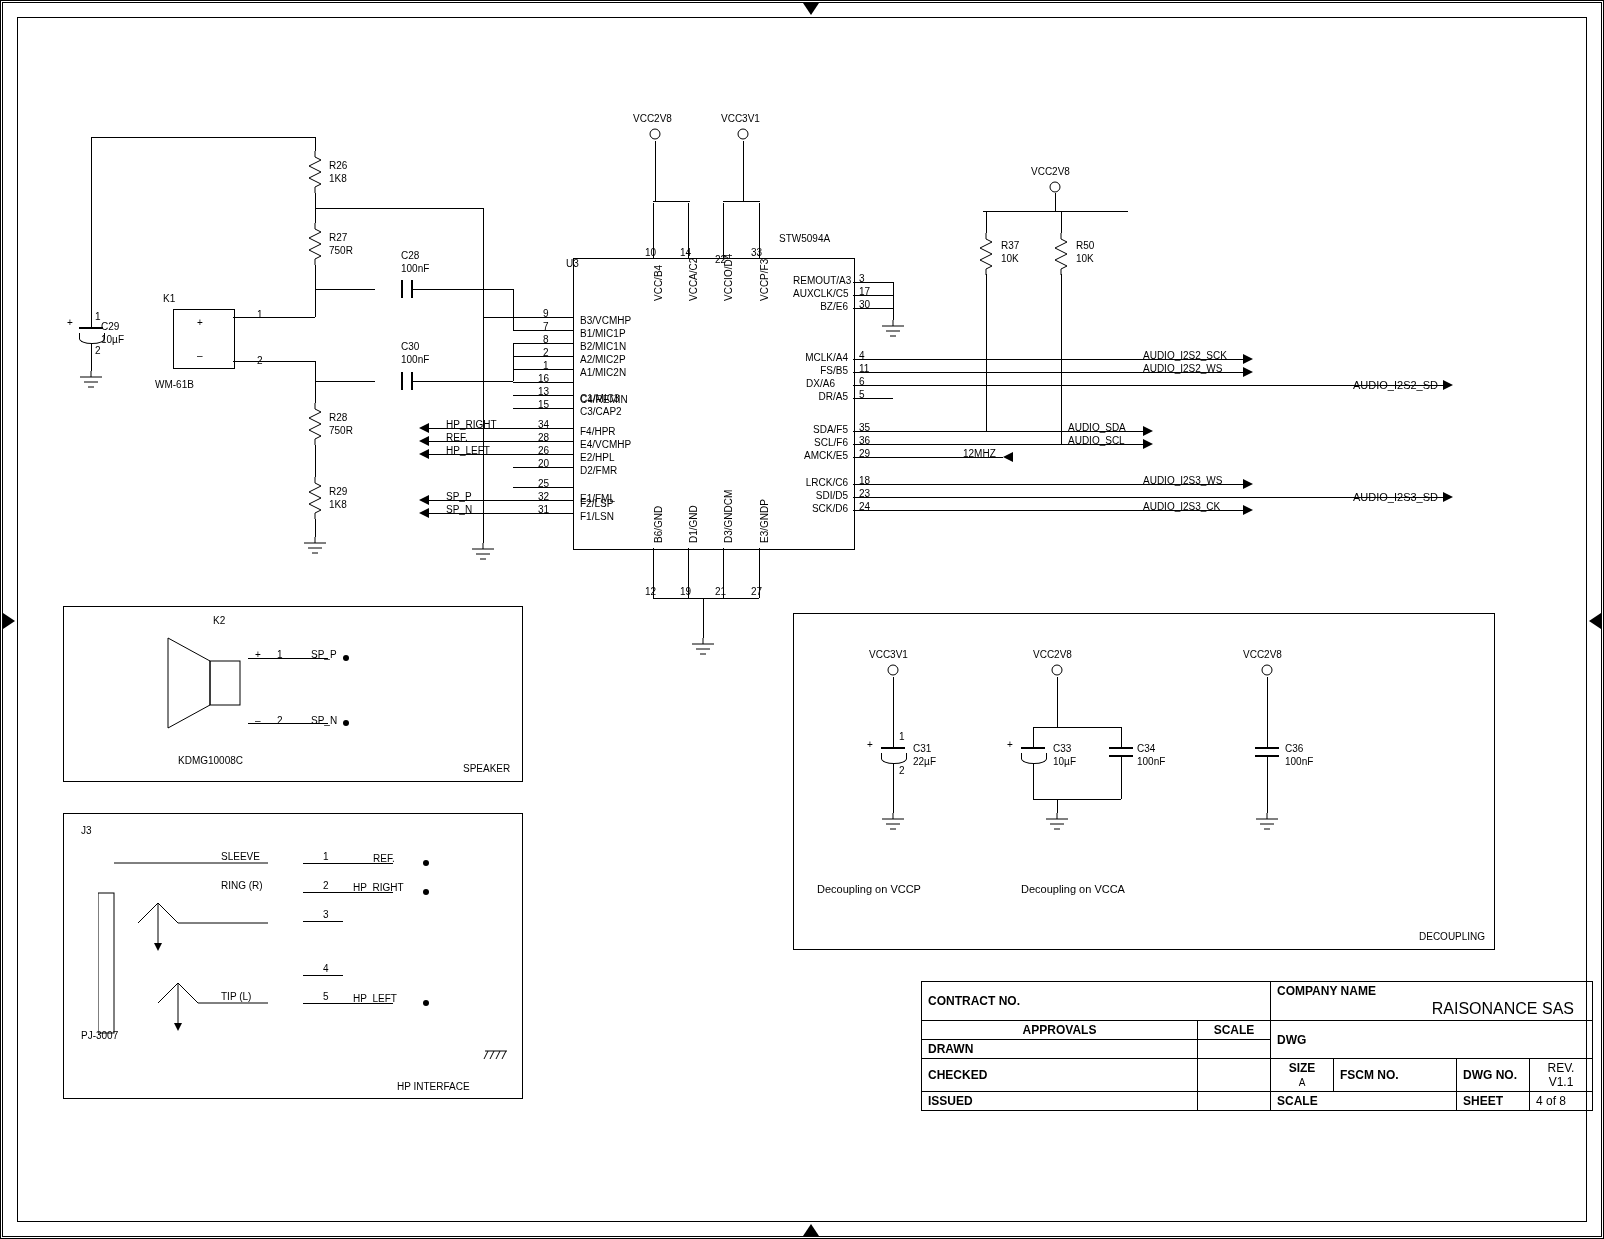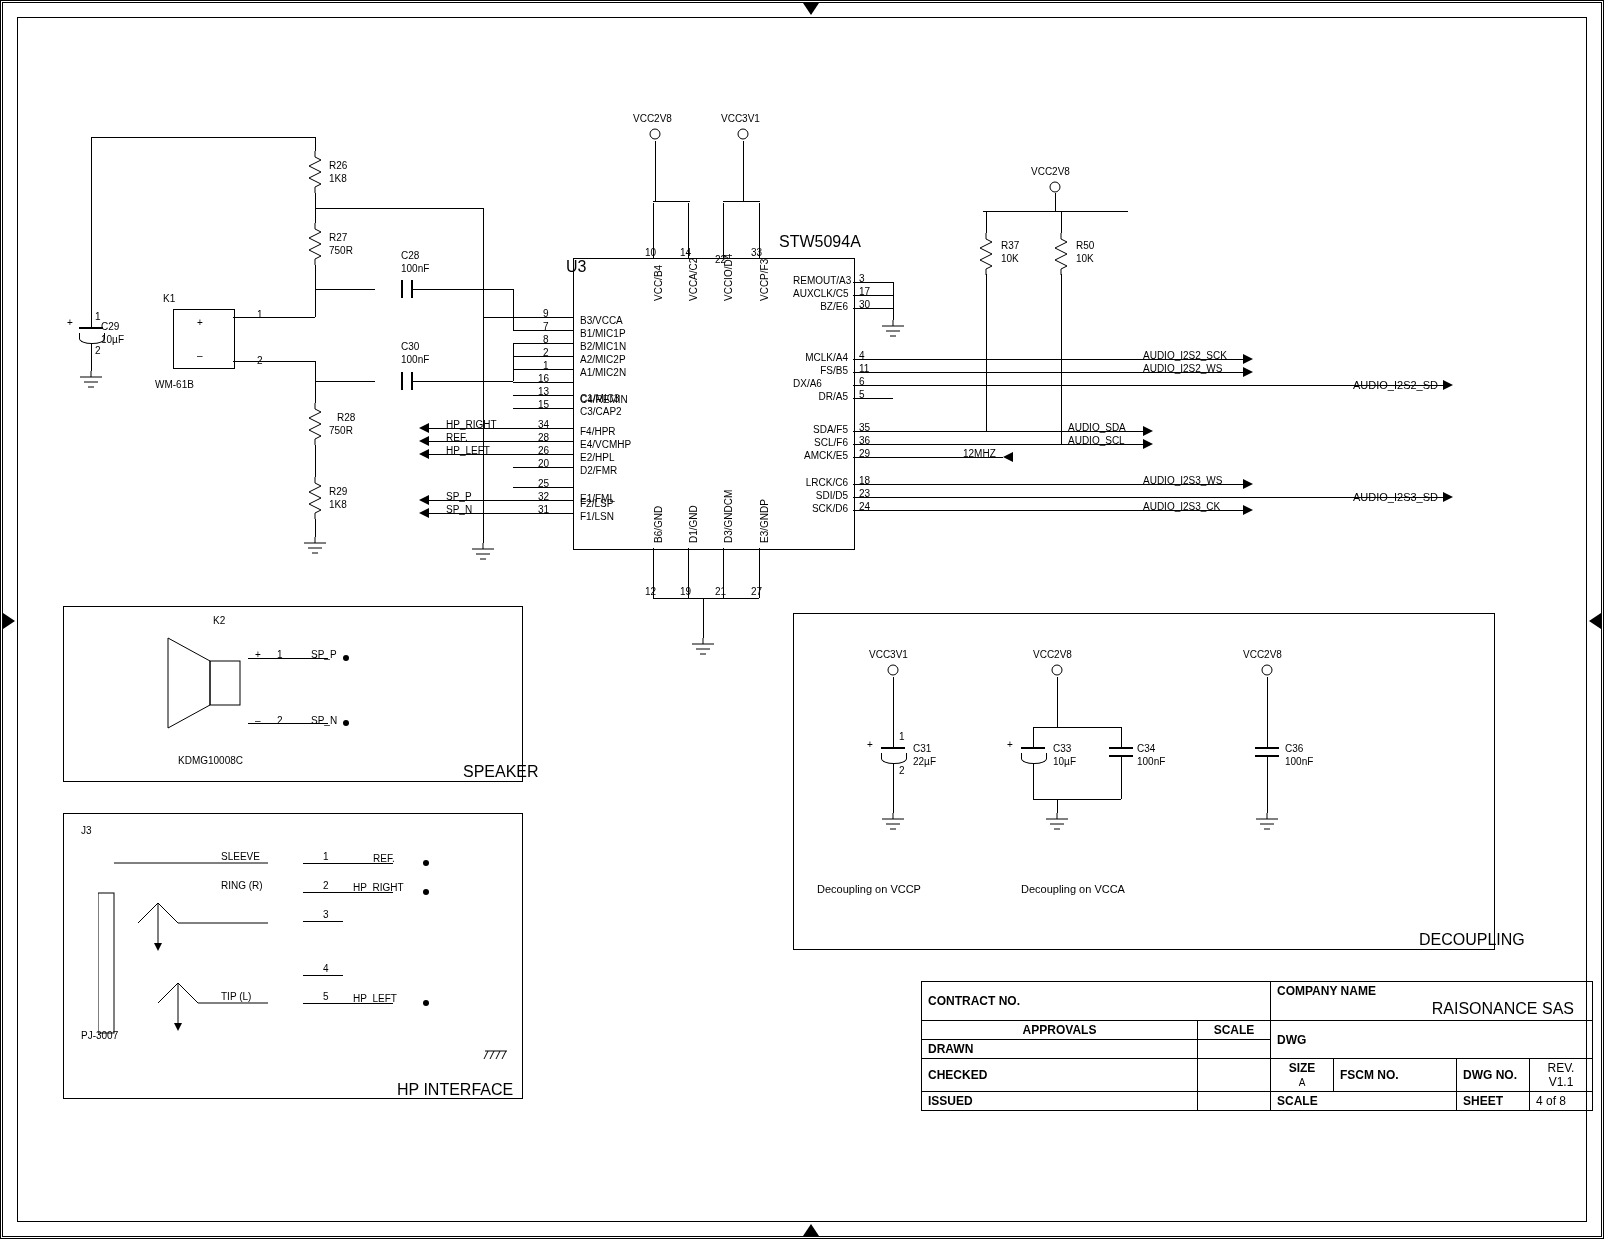--- a/index.html
+++ b/index.html
@@ -1,21 +1,21 @@
 <!DOCTYPE html>
 <html><head>
 <meta charset="utf-8">
 <style>
   html,body{margin:0;padding:0;background:#fff;font-family:Arial,Helvetica,sans-serif;font-size:11px;color:#000}
   .sheet{position:relative;width:1604px;height:1239px;border:3px double #000;box-sizing:border-box}
   .inner{position:absolute;inset:14px;border:1.5px solid #000}
   .lbl{position:absolute;white-space:nowrap}
   .tiny{font-size:10px}
   .sm{font-size:11px}
-  .md{font-size:16px}
+  .md{font-size:10px}
   .rot{transform:rotate(-90deg);transform-origin:left top}
   .box{position:absolute;border:1.5px solid #000}
   table.tb{position:absolute;border-collapse:collapse;font-size:12px}
   table.tb td{border:1.5px solid #000;padding:2px 6px}
   .res{position:absolute;width:16px;height:42px}
   .res svg{width:100%;height:100%}
   .gnd{position:absolute;width:26px;height:20px}
   .gnd svg{width:100%;height:100%}
   .pwr{position:absolute;width:14px;height:14px}
   .pwr svg{width:100%;height:100%}
@@ -38,21 +38,21 @@
   <div class="edgearrow" style="left:800px;top:0;border-left:8px solid transparent;border-right:8px solid transparent;border-top:12px solid #000"></div>
   <div class="edgearrow" style="left:800px;bottom:0;border-left:8px solid transparent;border-right:8px solid transparent;border-bottom:12px solid #000"></div>
   <div class="edgearrow" style="left:0;top:610px;border-top:8px solid transparent;border-bottom:8px solid transparent;border-left:12px solid #000"></div>
   <div class="edgearrow" style="right:0;top:610px;border-top:8px solid transparent;border-bottom:8px solid transparent;border-right:12px solid #000"></div>
 
   <div class="chip" style="left:570px;top:255px;width:280px;height:290px"></div>
   <span class="lbl md" style="left:563px;top:255px">U3</span>
   <span class="lbl md" style="left:776px;top:230px">STW5094A</span>
 
   <span class="lbl tiny" style="left:540px;top:305px">9</span>
-    <span class="lbl tiny" style="left:577px;top:312px">B3/VCCA</span>
+    <span class="lbl tiny" style="left:577px;top:312px">B3/VCMHP</span>
     <div class="wire wh" style="left:510px;top:314px;width:60px"></div>
   <span class="lbl tiny" style="left:540px;top:318px">7</span>
     <span class="lbl tiny" style="left:577px;top:325px">B1/MIC1P</span>
     <div class="wire wh" style="left:510px;top:327px;width:60px"></div>
   <span class="lbl tiny" style="left:540px;top:331px">8</span>
     <span class="lbl tiny" style="left:577px;top:338px">B2/MIC1N</span>
     <div class="wire wh" style="left:510px;top:340px;width:60px"></div>
   <span class="lbl tiny" style="left:540px;top:344px">2</span>
     <span class="lbl tiny" style="left:577px;top:351px">A2/MIC2P</span>
     <div class="wire wh" style="left:510px;top:353px;width:60px"></div>
@@ -152,21 +152,21 @@
         <line x1="6" y1="11" x2="20" y2="11" stroke="#000"></line>
         <line x1="10" y1="16" x2="16" y2="16" stroke="#000"></line>
       </svg></div>
 
   <span class="lbl tiny" style="left:790px;top:349px;text-align:right;width:55px">MCLK/A4</span>
     <span class="lbl tiny" style="left:856px;top:347px">4</span>
     <div class="wire wh" style="left:850px;top:356px;width:390px"></div>
   <span class="lbl tiny" style="left:790px;top:362px;text-align:right;width:55px">FS/B5</span>
     <span class="lbl tiny" style="left:856px;top:360px">11</span>
     <div class="wire wh" style="left:850px;top:369px;width:390px"></div>
-  <span class="lbl tiny" style="left:790px;top:375px;text-align:left;width:55px">DX/A6</span>
+  <span class="lbl tiny" style="left:790px;top:375px;text-align:center;width:55px">DX/A6</span>
     <span class="lbl tiny" style="left:856px;top:373px">6</span>
     <div class="wire wh" style="left:850px;top:382px;width:590px"></div>
   <span class="lbl tiny" style="left:790px;top:388px;text-align:right;width:55px">DR/A5</span>
     <span class="lbl tiny" style="left:856px;top:386px">5</span>
     <div class="wire wh" style="left:850px;top:395px;width:40px"></div>
 
   <span class="lbl tiny" style="left:1140px;top:347px">AUDIO_I2S2_SCK</span>
     <div class="arrow" style="left:1240px;top:351px"></div>
   <span class="lbl tiny" style="left:1140px;top:360px">AUDIO_I2S2_WS</span>
     <div class="arrow" style="left:1240px;top:364px"></div>
@@ -248,21 +248,21 @@
   <span class="lbl tiny" style="left:326px;top:157px">R26</span>
     <span class="lbl tiny" style="left:326px;top:170px">1K8</span>
   <div class="res" style="left:304px;top:220px"><svg viewBox="0 0 16 42">
         <path d="M8 0 v6 l6 3 l-12 6 l12 6 l-12 6 l12 6 l-6 3 v6" fill="none" stroke="#000"></path>
       </svg></div>
   <span class="lbl tiny" style="left:326px;top:229px">R27</span>
     <span class="lbl tiny" style="left:326px;top:242px">750R</span>
   <div class="res" style="left:304px;top:400px"><svg viewBox="0 0 16 42">
         <path d="M8 0 v6 l6 3 l-12 6 l12 6 l-12 6 l12 6 l-6 3 v6" fill="none" stroke="#000"></path>
       </svg></div>
-  <span class="lbl tiny" style="left:334px;top:409px">R28</span>
+  <span class="lbl tiny" style="left:326px;top:409px">R28</span>
     <span class="lbl tiny" style="left:326px;top:422px">750R</span>
   <div class="res" style="left:304px;top:474px"><svg viewBox="0 0 16 42">
         <path d="M8 0 v6 l6 3 l-12 6 l12 6 l-12 6 l12 6 l-6 3 v6" fill="none" stroke="#000"></path>
       </svg></div>
   <span class="lbl tiny" style="left:326px;top:483px">R29</span>
     <span class="lbl tiny" style="left:326px;top:496px">1K8</span>
 
   <div class="wire wv" style="left:312px;top:134px;height:14px"></div>
   <div class="wire wv" style="left:312px;top:190px;height:30px"></div>
   <div class="wire wv" style="left:312px;top:262px;height:24px"></div>

